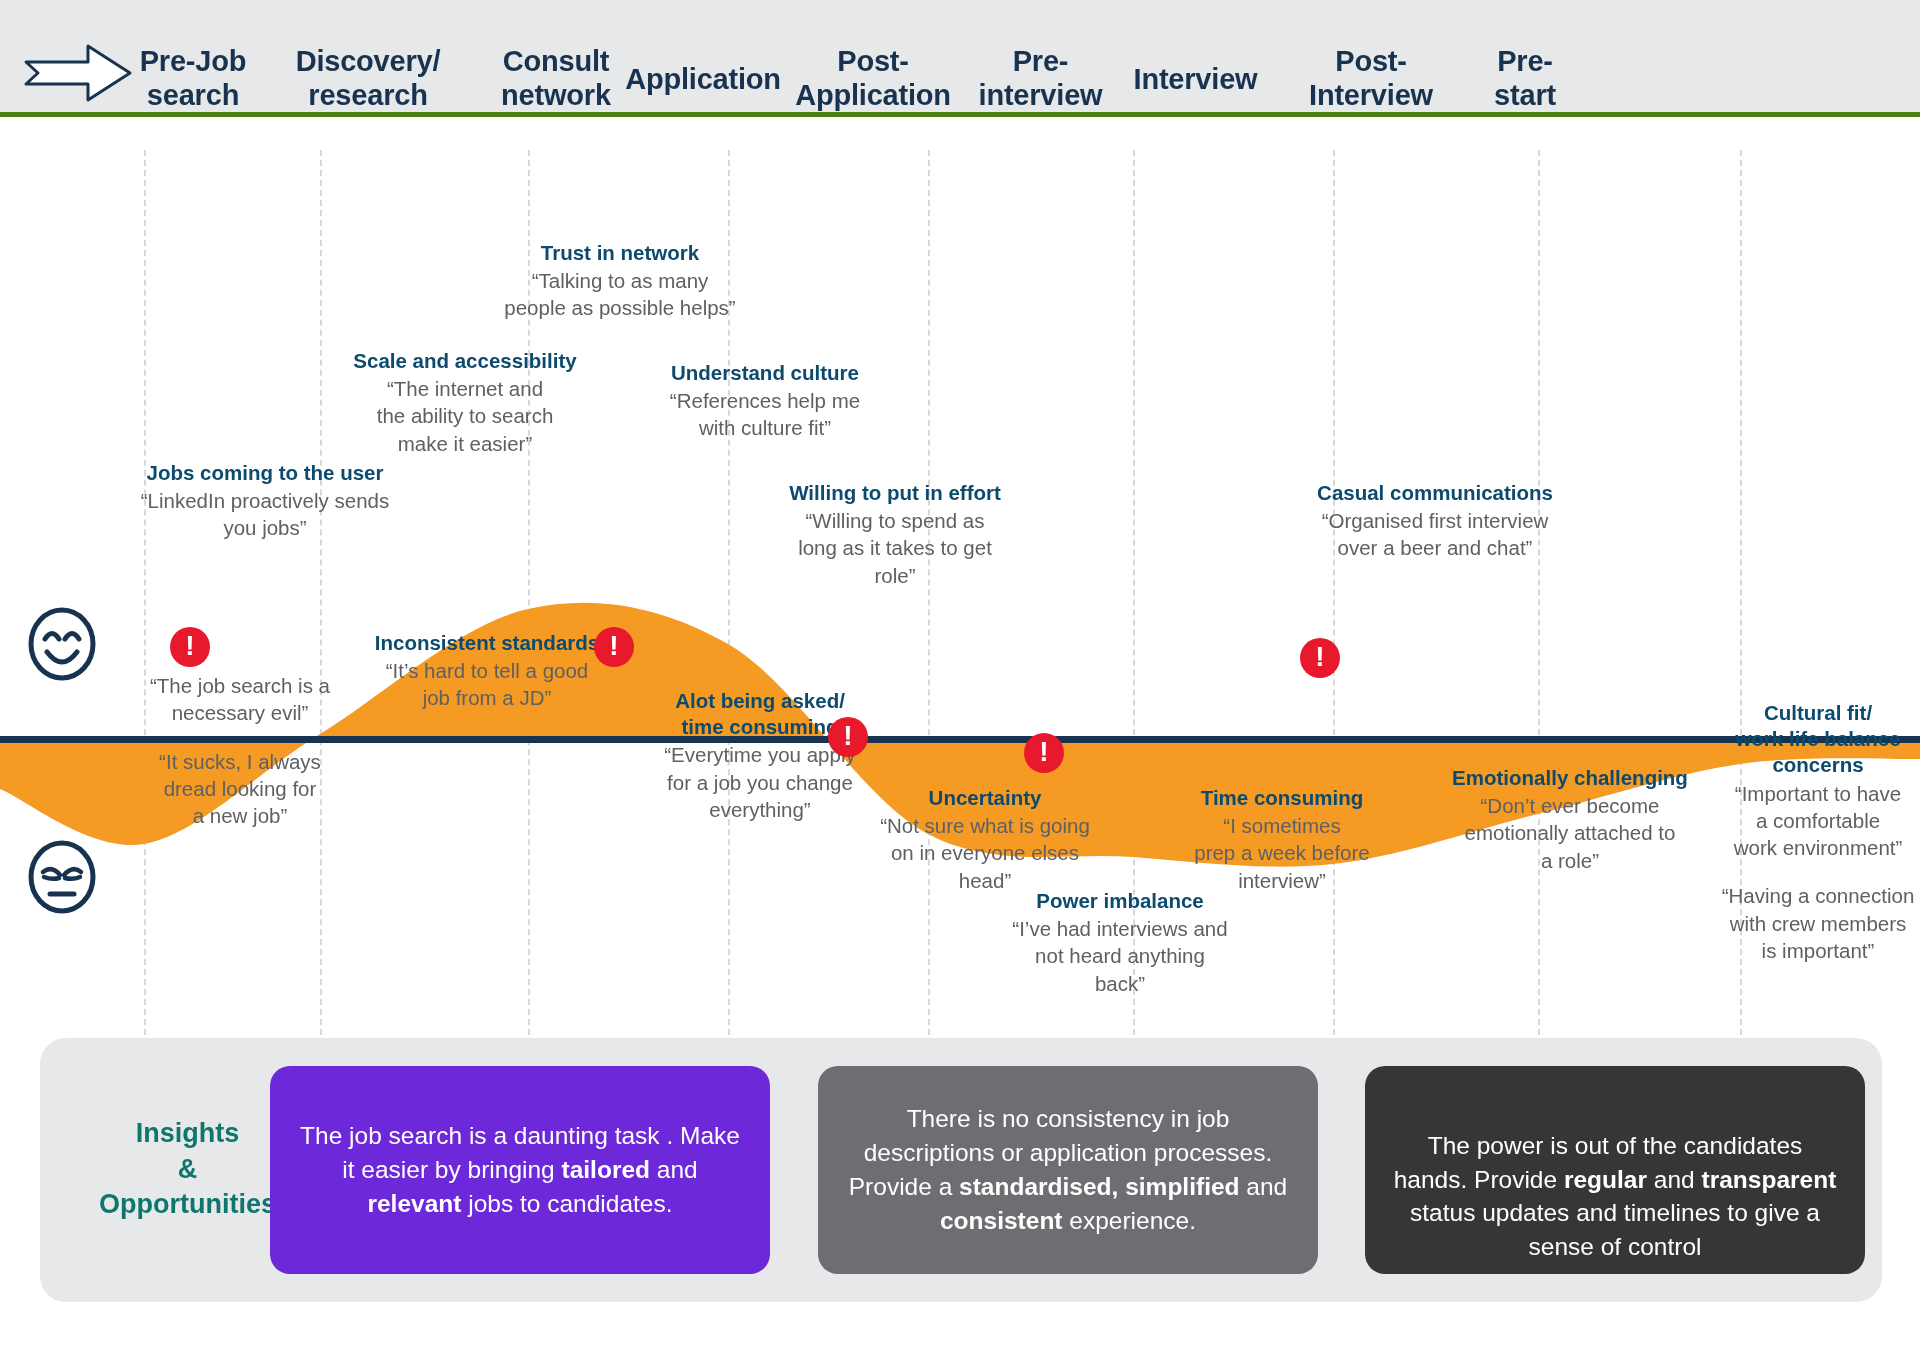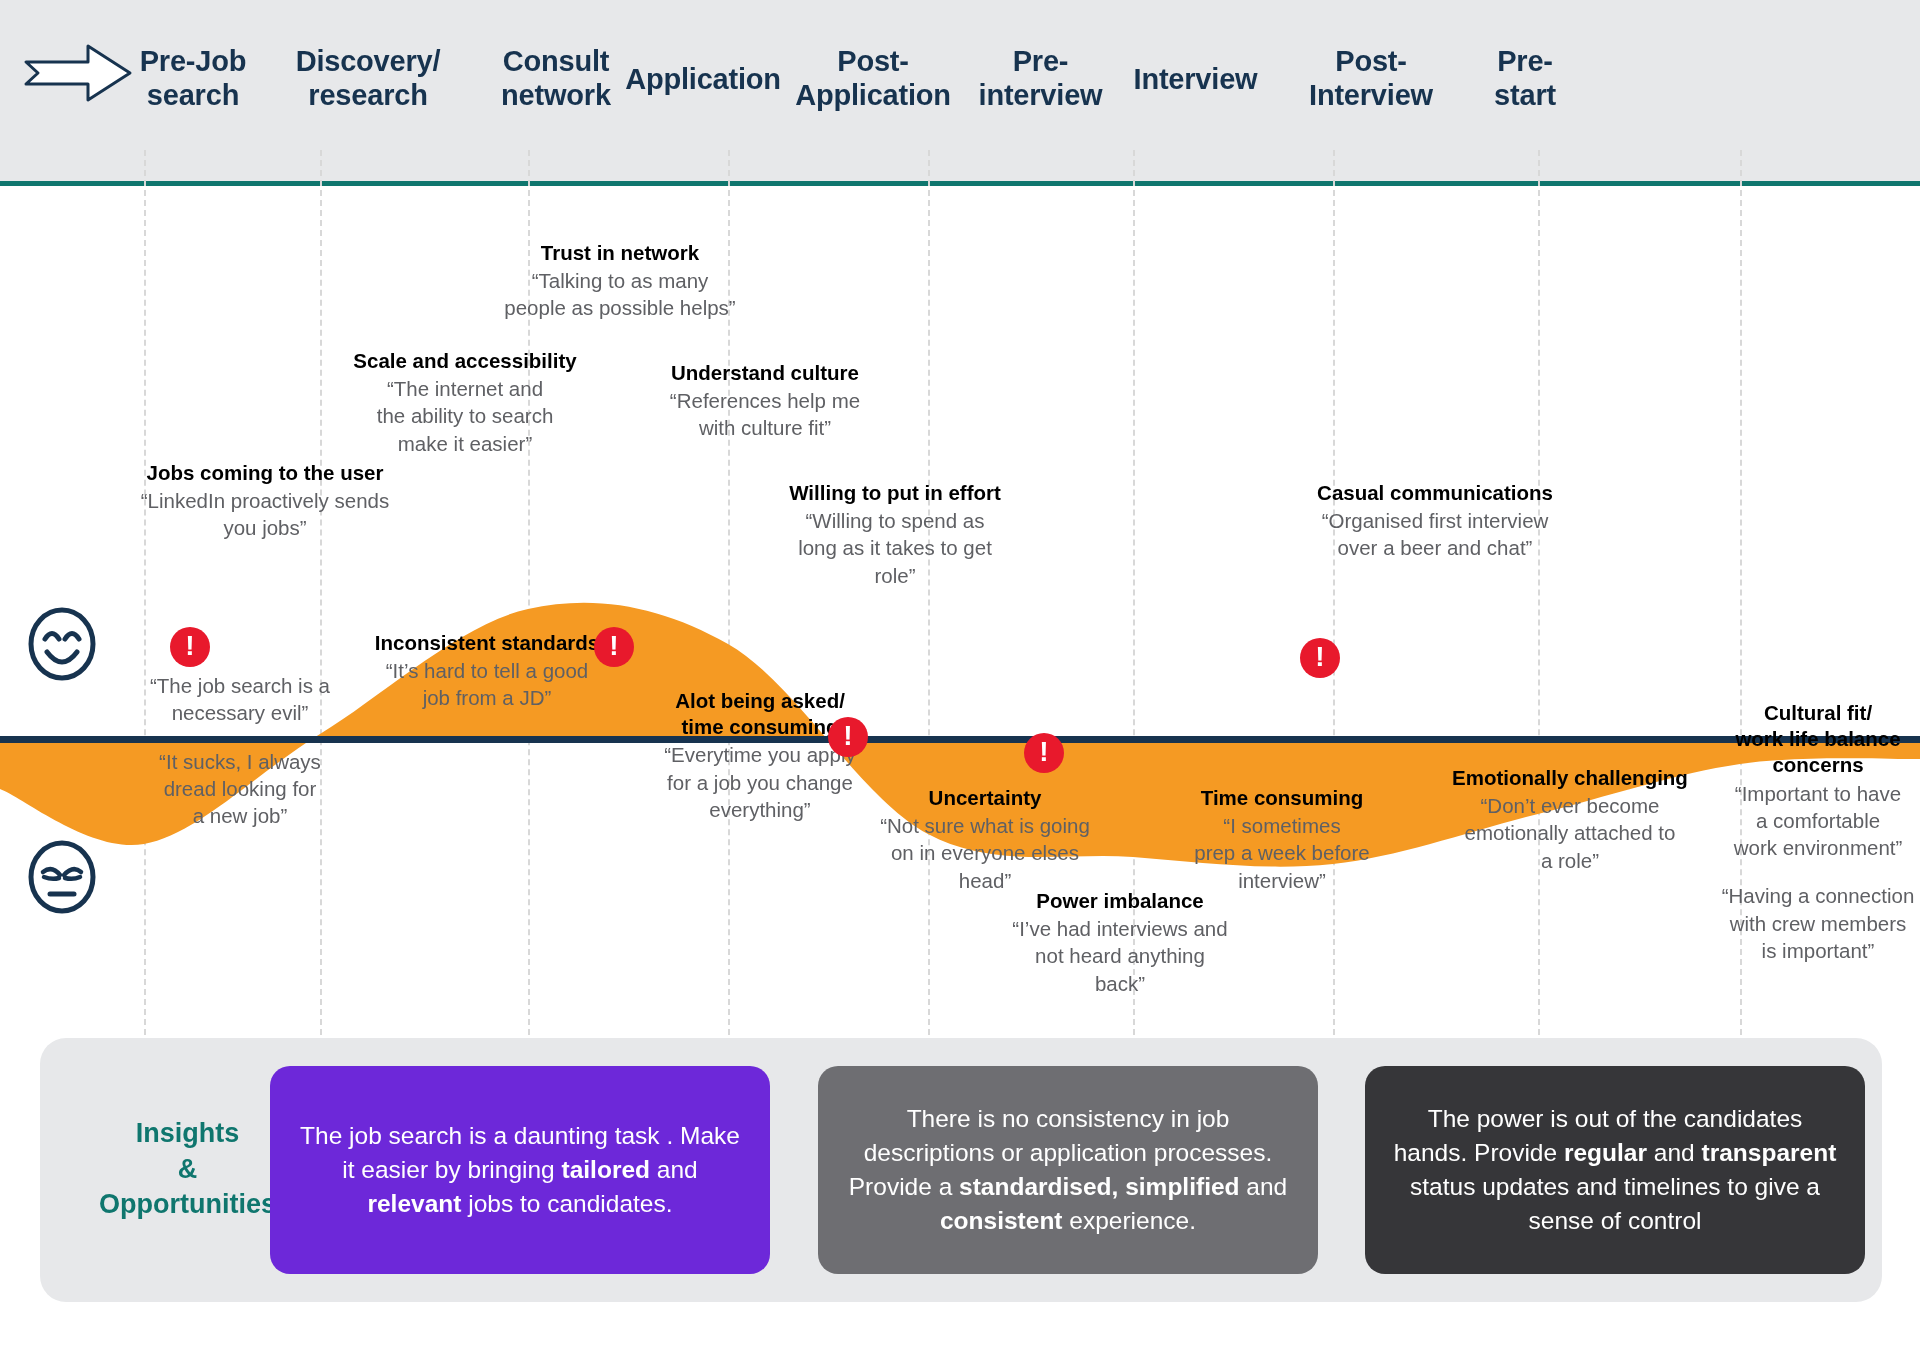--- a/index.html
+++ b/index.html
@@ -6,23 +6,23 @@
   html, body {
     width: 1920px; height: 1357px;
     background: #ffffff;
     font-family: "Liberation Sans", sans-serif;
     overflow: hidden;
   }
   #stage { position: relative; width: 1920px; height: 1357px; background: #fff; }
 
   
   .header {
-    position: absolute; left: 0; top: 0; width: 1920px; height: 186px;
+    position: absolute; left: 0; top: 0; width: 1920px; height: 117px;
     background: #e7e8ea;
-    border-bottom: 5px solid #0f766e;
+    border-bottom: 5px solid #4d7c0f;
   }
   .header-arrow {
     position: absolute; left: 18px; top: 38px; width: 120px; height: 70px;
   }
   .stage-label {
     position: absolute;
     text-align: center;
     color: #17334f;
     font-weight: bold;
     font-size: 29px;
@@ -55,21 +55,21 @@
     position: absolute;
     color: #5a5a5e;
     font-size: 20.5px;
     line-height: 1.33;
     text-align: center;
     z-index: 7;
   }
   .note .note-title {
     display: block;
     font-weight: bold;
-    color: #000000;
+    color: #0c4a6e;
     font-size: 20.5px;
     line-height: 1.28;
     margin-bottom: 1px;
   }
   .note .note-quote { display: block; color: #5f6064; }
   .note .note-quote + .note-quote { margin-top: 21px; }
 
   
   .pain {
     position: absolute; width: 40px; height: 40px; border-radius: 50%;
@@ -95,21 +95,21 @@
   .insight-card {
     position: absolute; top: 28px; height: 208px; border-radius: 20px;
     color: #ffffff; font-size: 24.5px; line-height: 1.38;
     text-align: center;
     display: flex; align-items: center; justify-content: center;
     padding: 10px 26px;
   }
   .insight-card b { font-weight: bold; }
   .card-1 { left: 230px;  width: 500px; background: #2b9fda; }
   .card-2 { left: 778px;  width: 500px; background: #6e6e72; }
-  .card-3 { left: 1325px; width: 500px; background: #363639; }
+  .card-3 { left: 1325px; width: 500px; background: #363639; align-items: flex-end; }
 </style>
 </head>
 <body>
 
 <div id="stage">
 
   <div class="header">
     <div class="header-arrow">
       <svg width="120" height="70" viewBox="0 0 120 70">
         <path d="M8 24 L70 24 L70 8 L112 35 L70 62 L70 46 L8 46 L20 35 Z" fill="#ffffff" stroke="#17334f" stroke-width="3" stroke-linejoin="round"></path>

